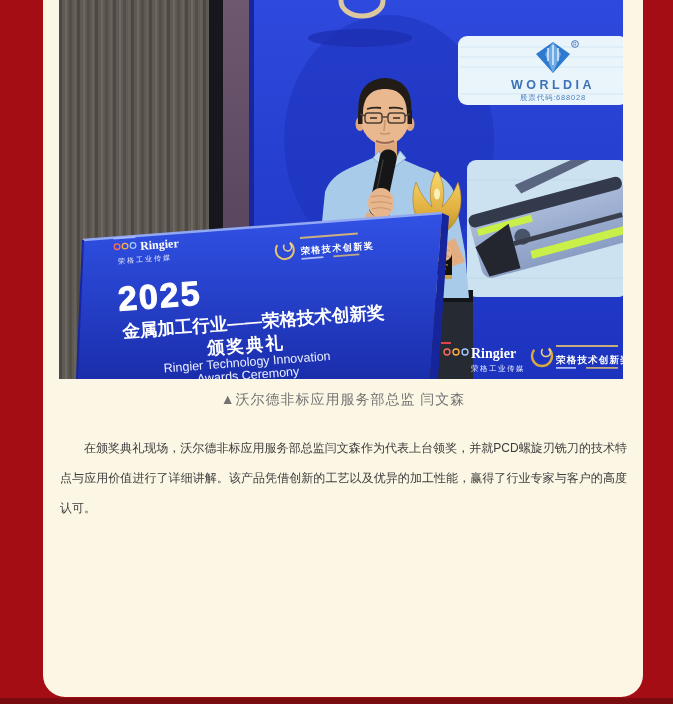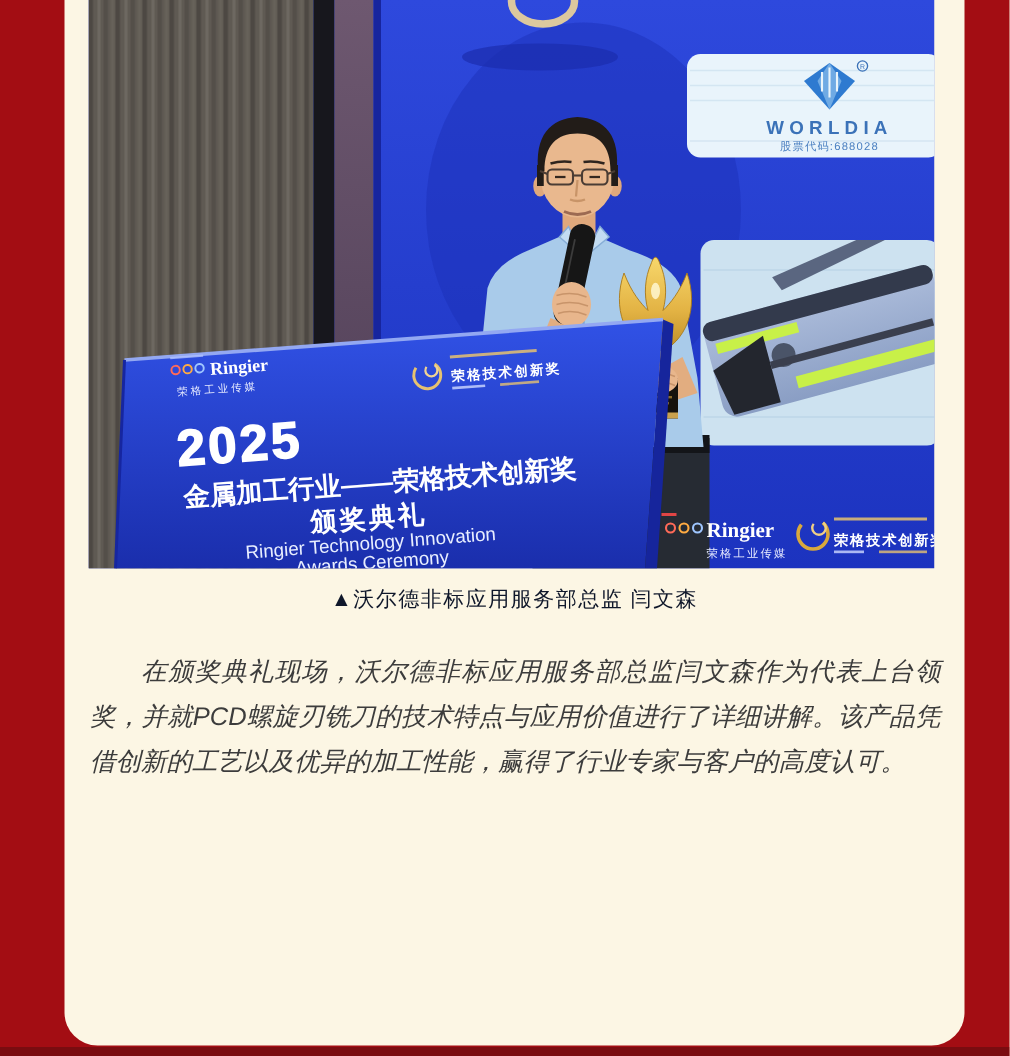--- a/index.html
+++ b/index.html
@@ -15,27 +15,26 @@
   .bottom-strip{
     position:absolute;left:0;bottom:0;width:673px;height:6px;
     background:#7A0C10;
   }
   .photo{
     margin:0 0 12px 16px;width:564px;height:379px;display:block;text-align:center;
   }
   .photo svg{display:block;}
   .caption{
     margin-top:10px;text-align:center;
-    font-size:14px;color:#0f172a;letter-spacing:1px;line-height:17px;
+    font-size:14px;color:#737373;letter-spacing:1px;line-height:17px;
   }
   .article{
     padding:25px 16px 0 17px;
-    font-size:17px;line-height:30px;color:#3C3C3C;
+    font-size:12px;line-height:30px;color:#3C3C3C;
     text-align:justify;
-    font-style:italic;
   }
   .article p{margin:0;text-indent:2em;}
   .st-w{fill:#ffffff;}
 </style>
 </head>
 <body>
 
 <div class="content-card">
 
   <figure class="photo">

